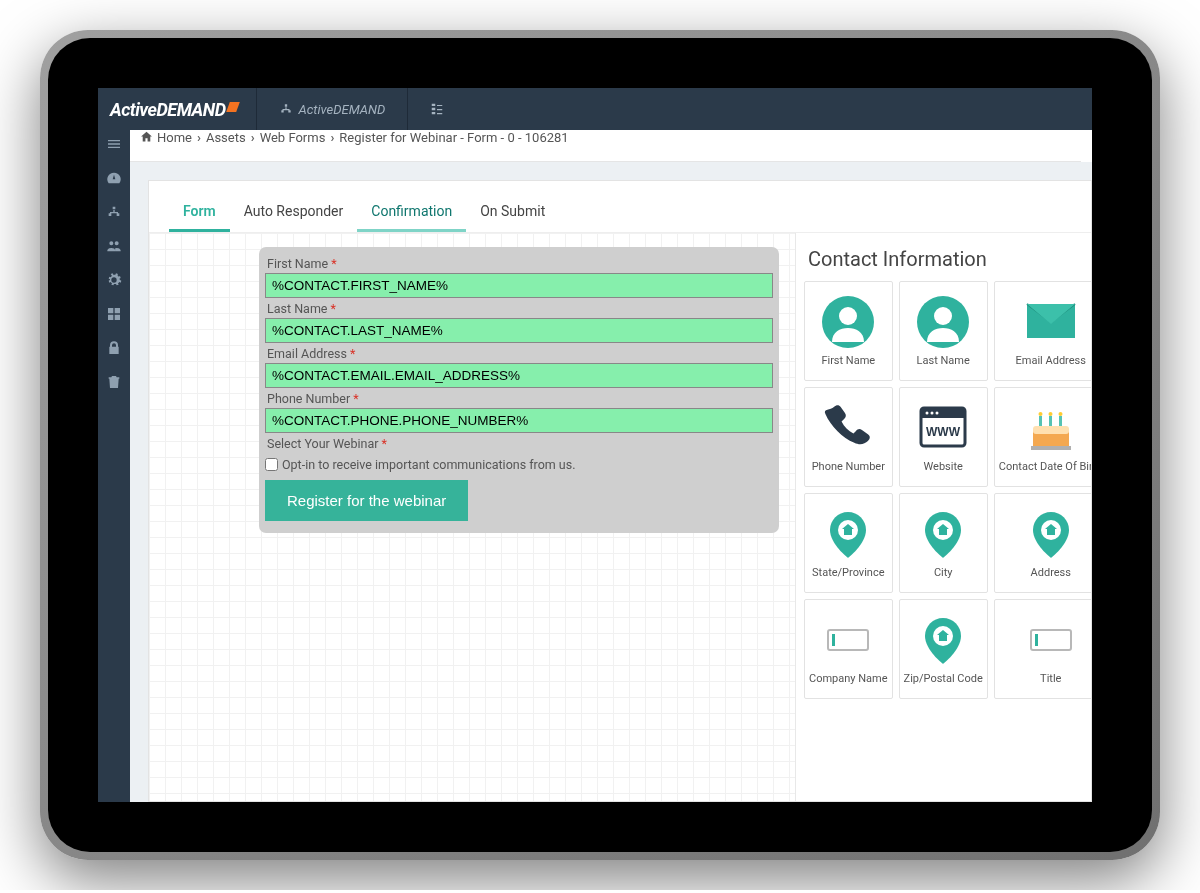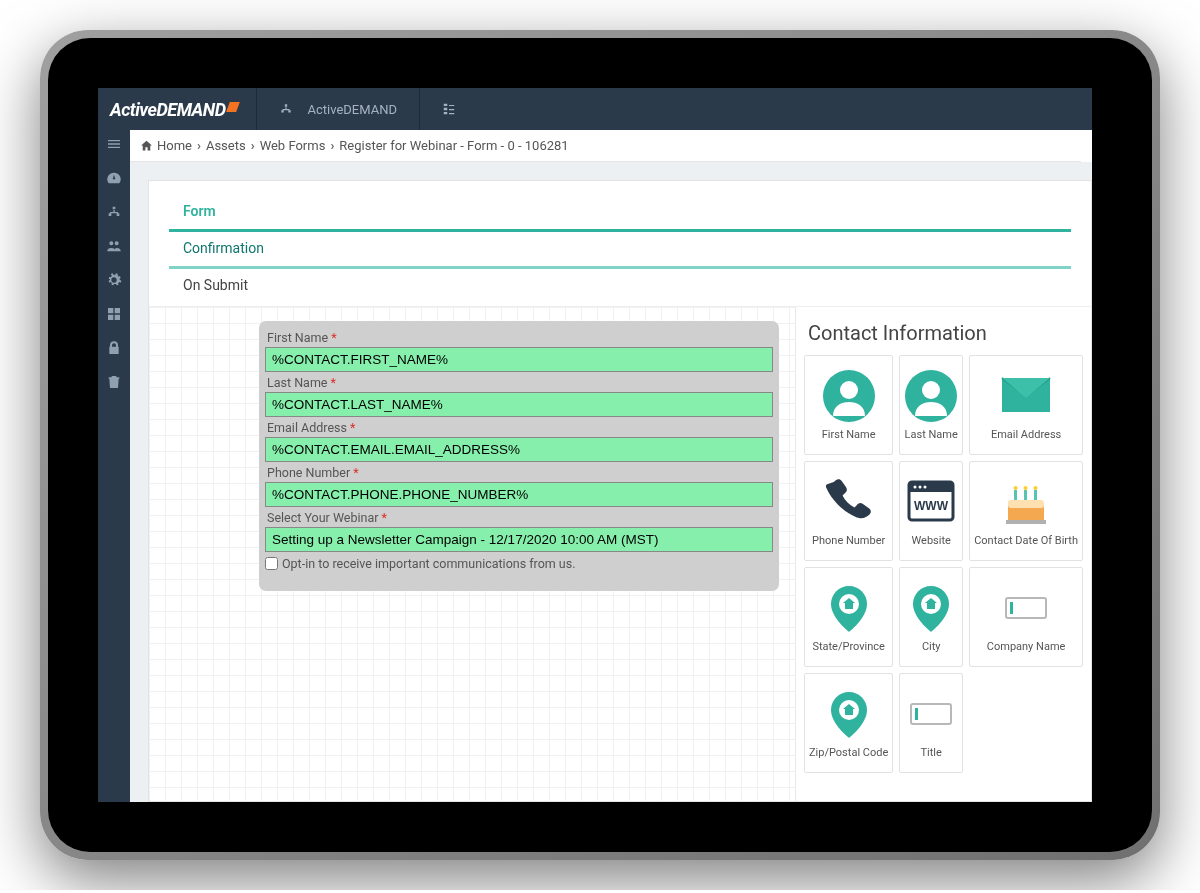--- a/index.html
+++ b/index.html
@@ -28,51 +28,51 @@
 }
 
 
 .navbar {
   height: 42px; background: #2b3a4a; color: #cfd8dc;
   display: flex; align-items: center; padding: 0 12px;
 }
 .logo { font-weight: 700; font-size: 18px; color: #fff; font-style: italic; letter-spacing: -0.5px; margin-right: 8px; display:flex; align-items:center; }
 .logo .accent { width:10px; height:10px; background:#f47321; transform: skewX(-20deg); margin-left:2px; margin-top:-4px; }
 .nav-divider { width:1px; height:42px; background:#1e2a38; margin:0 10px; }
-.nav-item { display:flex; align-items:center; gap:15px; color:#a5b3c0; padding:0 12px; height:34px; cursor:pointer; }
+.nav-item { display:flex; align-items:center; gap:6px; color:#a5b3c0; padding:0 12px; height:34px; cursor:pointer;font-style:italic; }
 .nav-item svg { width:14px; height:14px; fill:#a5b3c0; }
 
 
 .leftrail {
   position:absolute; left:0; top:42px; bottom:0; width:32px; background:#2b3a4a;
   display:flex; flex-direction:column; align-items:center; padding-top:4px; gap:14px;
 }
 .leftrail .rail-icon { width:20px; height:20px; display:flex; align-items:center; justify-content:center; color:#8fa0b0; cursor:pointer; }
 .leftrail svg { width:16px; height:16px; fill:#8fa0b0; }
 
 
 .crumbbar {
   position:absolute; left:32px; right:11px; top:42px; height:32px; background:#fff;
-  border-bottom:1px solid #e5e5e5; display:flex; align-items:center; padding:0 10px;
+  border-bottom:1px solid #e5e5e5; display:flex; align-items:flex-start; padding:0 10px;
   color:#555; font-size:13px;
 }
 .crumbbar svg { width:13px; height:13px; fill:#555; margin-right:4px; }
 .crumb-sep { margin:0 5px; font-weight:700; color:#666; }
 .crumb-link { cursor:pointer; }
 
 
 .content {
   position:absolute; left:32px; right:0; top:74px; bottom:0; background:#ecf0f3;
   padding:18px 0 0 18px; overflow:hidden;
 }
 .panel {
   background:#fff; height:100%; border:1px solid #e3e3e3; display:flex; flex-direction:column;
 }
 .tabs {
-  display:flex; gap:0; padding:14px 20px 0; border-bottom:1px solid #eee;flex-direction:column;
+  display:flex; gap:0; padding:14px 20px 0; border-bottom:1px solid #eee;
 }
 .tab {
   padding:8px 14px 10px; font-size:14px; color:#444; cursor:pointer; border-bottom:3px solid transparent;
 }
 .tab.active { color:#2fb29e; border-bottom-color:#2fb29e; font-weight:600; }
 .tab.sel { color:#0f766e; border-bottom-color:#7fd4c7; }
 
 .panel-body { flex:1; display:flex; overflow:hidden; }
 
 
@@ -189,20 +189,21 @@
     <span class="crumb-sep">›</span>
     <span class="crumb-link">Web Forms</span>
     <span class="crumb-sep">›</span>
     <span>Register for Webinar - Form - 0 - 106281</span>
   </div>
 
   <div class="content">
     <div class="panel">
       <div class="tabs">
         <div class="tab active">Form</div>
+        <div class="tab">Auto Responder</div>
         <div class="tab sel">Confirmation</div>
         <div class="tab">On Submit</div>
       </div>
       <div class="panel-body">
 
         <div class="canvas">
           <div class="formblock">
 
             <div class="flabel"><span>First Name</span><span class="req">*</span></div>
             <input type="text" value="%CONTACT.FIRST_NAME%" style="">
@@ -210,27 +211,27 @@
             <div class="flabel"><span>Last Name</span><span class="req">*</span></div>
             <input type="text" value="%CONTACT.LAST_NAME%" style="">
 
             <div class="flabel"><span>Email Address</span><span class="req">*</span></div>
             <input type="text" value="%CONTACT.EMAIL.EMAIL_ADDRESS%" style="">
 
             <div class="flabel"><span>Phone Number</span><span class="req">*</span></div>
             <input type="text" value="%CONTACT.PHONE.PHONE_NUMBER%" style="">
 
             <div class="flabel"><span>Select Your Webinar</span><span class="req">*</span></div>
-            <input type="text" value="Setting up a Newsletter Campaign - 12/17/2020 10:00 AM (MST)" style="">
 
             <div class="optin-row">
               <input type="checkbox" style="">
               <span>Opt-in to receive important communications from us.</span>
             </div>
 
+            <button class="submitbtn">Register for the webinar</button>
           </div>
         </div>
 
         <div class="sidepanel">
           <h3>Contact Information</h3>
           <div class="tilegrid" id="tilegrid">
                   <div class="tile">
                     <div class="ticon">
                       <svg viewBox="0 0 52 52" width="52" height="52">
                         <use href="#ic-person"></use>
@@ -286,20 +287,28 @@
                     </div>
                     <div class="tlabel">State/Province</div>
                   </div>
                   <div class="tile">
                     <div class="ticon">
                       <svg viewBox="0 0 52 52" width="52" height="52">
                         <use href="#ic-pin"></use>
                       </svg>
                     </div>
                     <div class="tlabel">City</div>
+                  </div>
+                  <div class="tile">
+                    <div class="ticon">
+                      <svg viewBox="0 0 52 52" width="52" height="52">
+                        <use href="#ic-pin"></use>
+                      </svg>
+                    </div>
+                    <div class="tlabel">Address</div>
                   </div>
                   <div class="tile">
                     <div class="ticon">
                       <svg viewBox="0 0 52 52" width="52" height="52">
                         <use href="#ic-field"></use>
                       </svg>
                     </div>
                     <div class="tlabel">Company Name</div>
                   </div>
                   <div class="tile">

